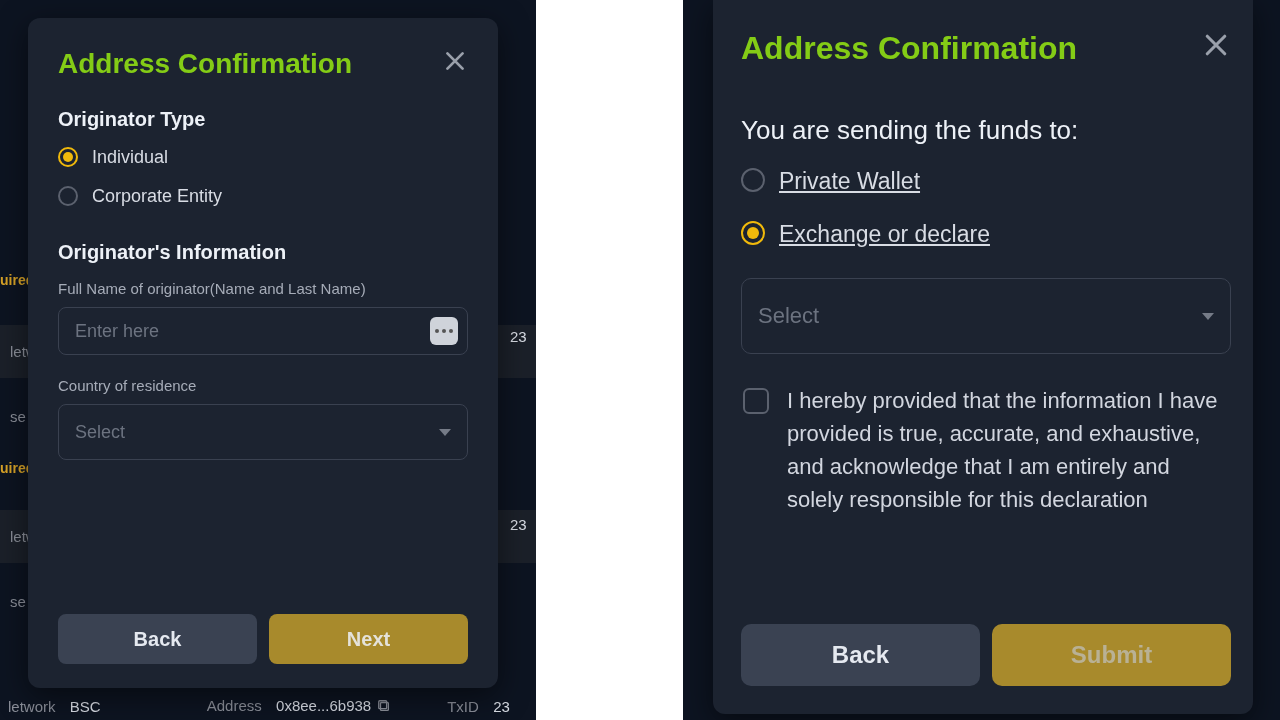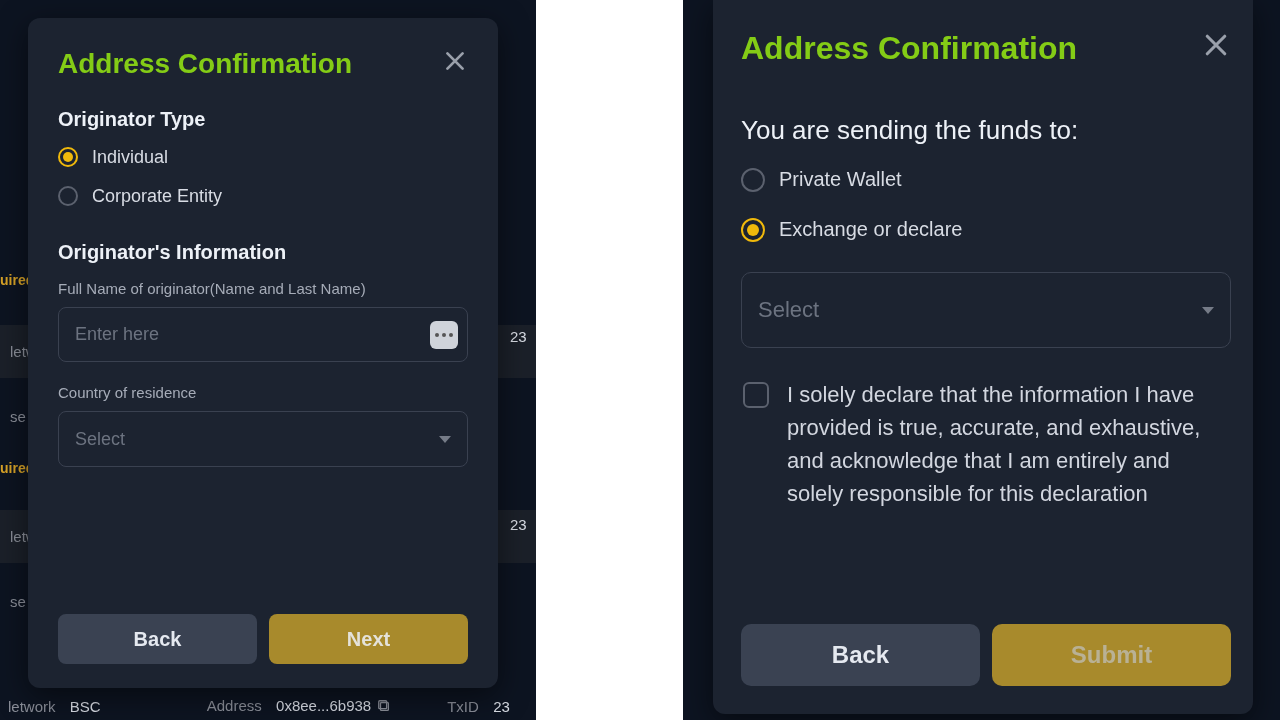--- a/index.html
+++ b/index.html
@@ -38,25 +38,25 @@
 
   .radio-group { display:flex; flex-direction:column; gap:18px; margin-bottom:34px; }
   .modal-right .radio-group { gap:26px; margin-bottom:30px; }
   .radio-item { display:flex; align-items:flex-start; gap:14px; cursor:pointer; }
   .radio-circle { width:20px; height:20px; border-radius:50%; border:2px solid #5b616e; display:flex; align-items:center; justify-content:center; flex-shrink:0; }
   .radio-circle.sel { border-color:#f0b90b; }
   .radio-circle.sel::after { content:""; width:10px; height:10px; border-radius:50%; background:#f0b90b; }
   .modal-right .radio-circle { width:24px; height:24px; }
   .modal-right .radio-circle.sel::after { width:12px; height:12px; }
   .radio-label { color:#d8dce4; font-size:18px; }
-  .modal-right .radio-label { font-size:20px; color:#d8dce4; }
+  .modal-right .radio-label { font-size:23px; color:#d8dce4;text-decoration:underline; }
 
   .field-label { color:#a6acb8; font-size:15px; margin-bottom:10px; }
   .text-input-wrap { position:relative; margin-bottom:22px; }
-  .text-input { width:100%; height:55px; background:#1c2330; border:1px solid #3a4150; border-radius:8px; padding:0 50px 0 16px; color:#c4b5fd; font-size:18px; outline:none; }
+  .text-input { width:100%; height:48px; background:#1c2330; border:1px solid #3a4150; border-radius:8px; padding:0 50px 0 16px; color:#c4b5fd; font-size:18px; outline:none; }
   .text-input::placeholder { color:#6c7380; }
   .dots-icon { position:absolute; right:10px; top:50%; transform:translateY(-50%); width:28px; height:28px; background:#cfd3da; border-radius:6px; display:flex; align-items:center; justify-content:center; gap:3px; pointer-events:none; }
   .dots-icon span { width:4px; height:4px; background:#555; border-radius:50%; }
 
   .select { width:100%; height:56px; background:#1c2330; border:1px solid #3a4150; border-radius:8px; padding:0 16px; display:flex; align-items:center; justify-content:space-between; cursor:pointer; }
   .select span { color:#6c7380; font-size:18px; }
   .modal-right .select { height:76px; border-radius:10px; }
   .modal-right .select span { font-size:22px; }
   .caret { width:0; height:0; border-left:6px solid transparent; border-right:6px solid transparent; border-top:7px solid #757b87; }
 
@@ -168,21 +168,21 @@
       </div>
     </div>
 
     <div class="select">
       <span>Select</span>
       <div class="caret"></div>
     </div>
 
     <div class="check-row">
       <div class="checkbox"></div>
-      <div class="decl">I solely declare that the information I have provided is true, accurate, and exhaustive, and acknowledge that I am entirely and solely responsible for this declaration</div>
+      <div class="decl">I hereby provided that the information I have provided is true, accurate, and exhaustive, and acknowledge that I am entirely and solely responsible for this declaration</div>
     </div>
 
     <div class="buttons">
       <button class="btn btn-secondary">Back</button>
       <button class="btn btn-primary">Submit</button>
     </div>
   </div>
 </div>
 
 </body></html>

